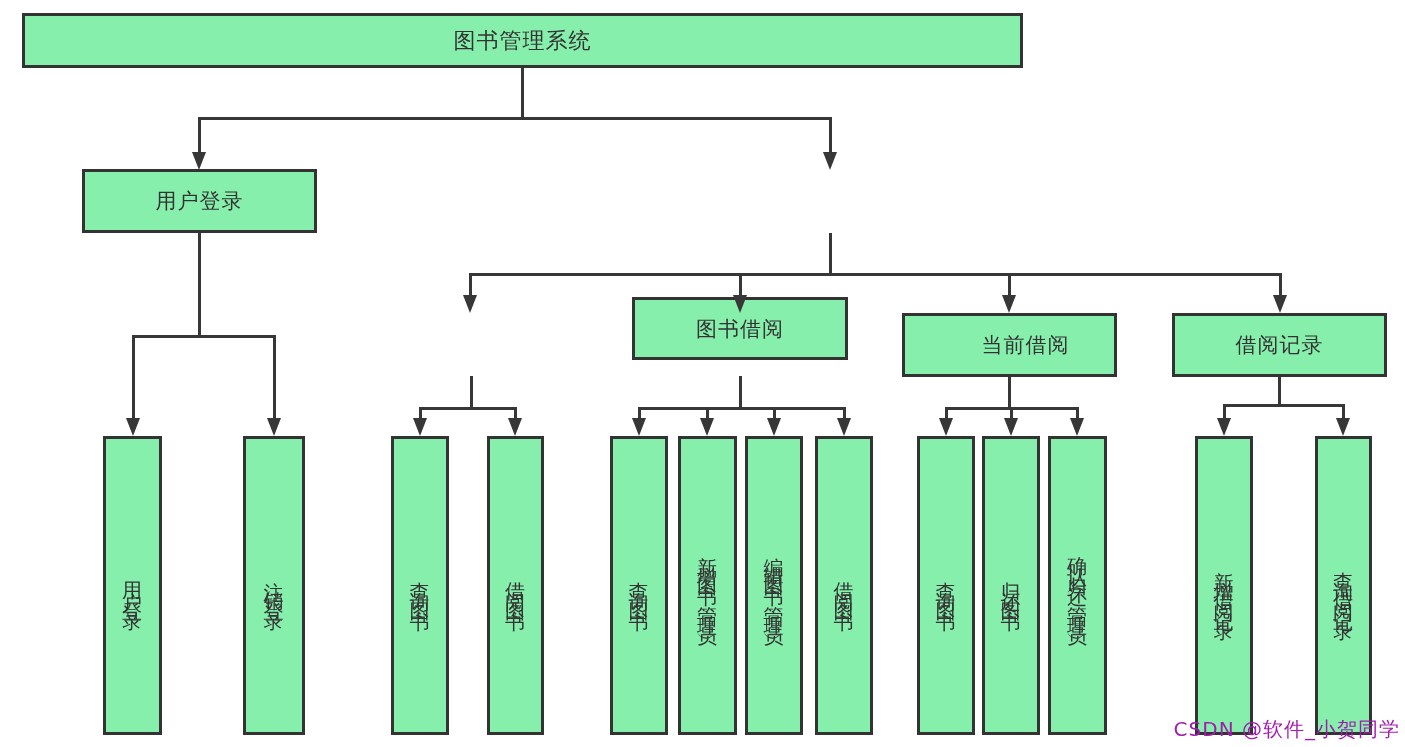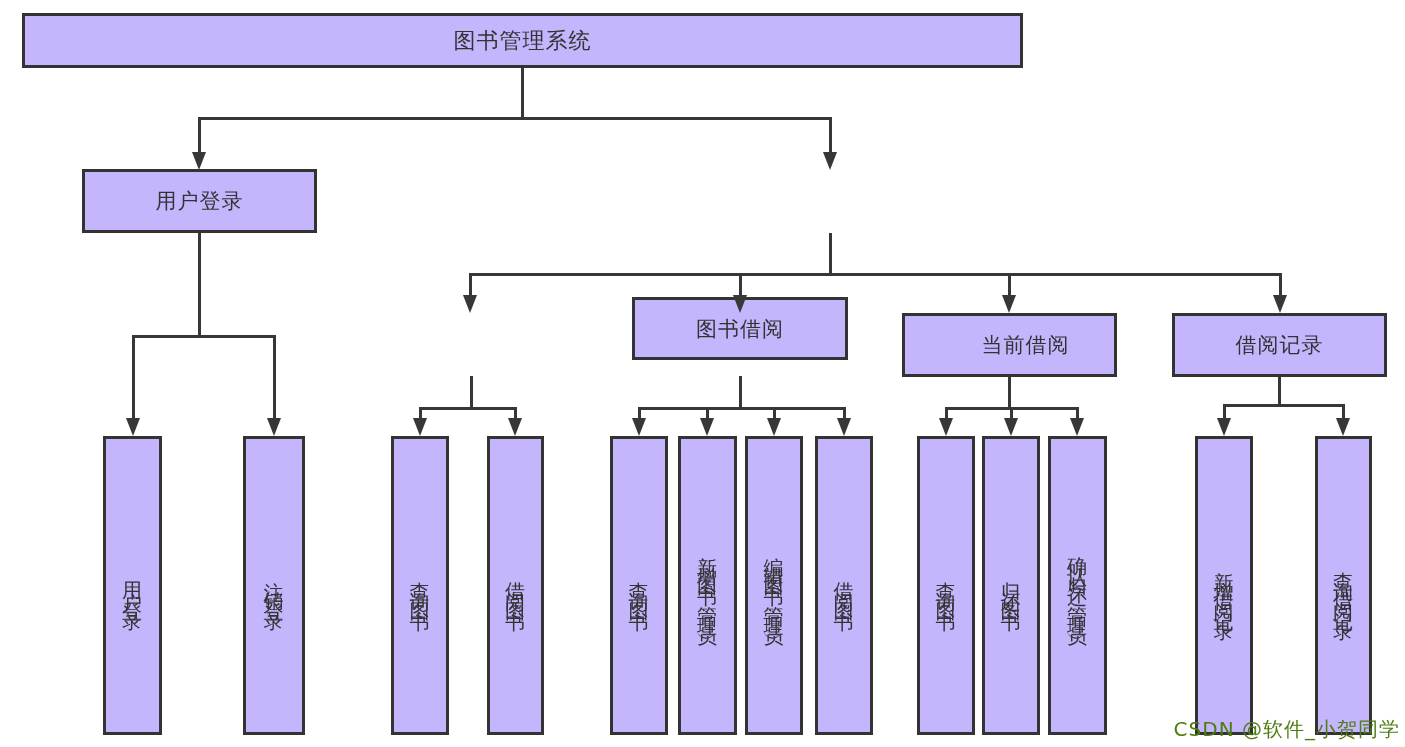--- a/index.html
+++ b/index.html
@@ -9,21 +9,21 @@
     height: 747px;
     background: #ffffff;
     font-family: "DejaVu Sans", "Liberation Sans", sans-serif;
     color: #333333;
     overflow: hidden;
   }
   .box {
     position: absolute;
     box-sizing: border-box;
     border: 3px solid #333333;
-    background: #c4b5fd;
+    background: #86efac;
     display: flex;
     align-items: center;
     justify-content: center;
   }
   .box.htext { font-size: 21px; letter-spacing: 1px; white-space: nowrap; }
   .box.root-box { font-size: 22px; }
   .vtext {
     writing-mode: vertical-rl;
     text-orientation: mixed;
     font-size: 20px;
@@ -37,21 +37,21 @@
     position: absolute; width: 0; height: 0;
     border-left: 7px solid transparent;
     border-right: 7px solid transparent;
     border-top: 18px solid #373737;
   }
   #watermark {
     position: absolute;
     top: 716px;
     right: 5px;
     font-size: 20px;
-    color: #4d7c0f;
+    color: #a21caf;
     letter-spacing: 1px;
     white-space: nowrap;
   }
 </style>
 </head>
 <body>
 
 <div id="stage">
 
   <div class="box htext root-box" style="left:22px; top:13px; width:1001px; height:55px;">图书管理系统</div>

